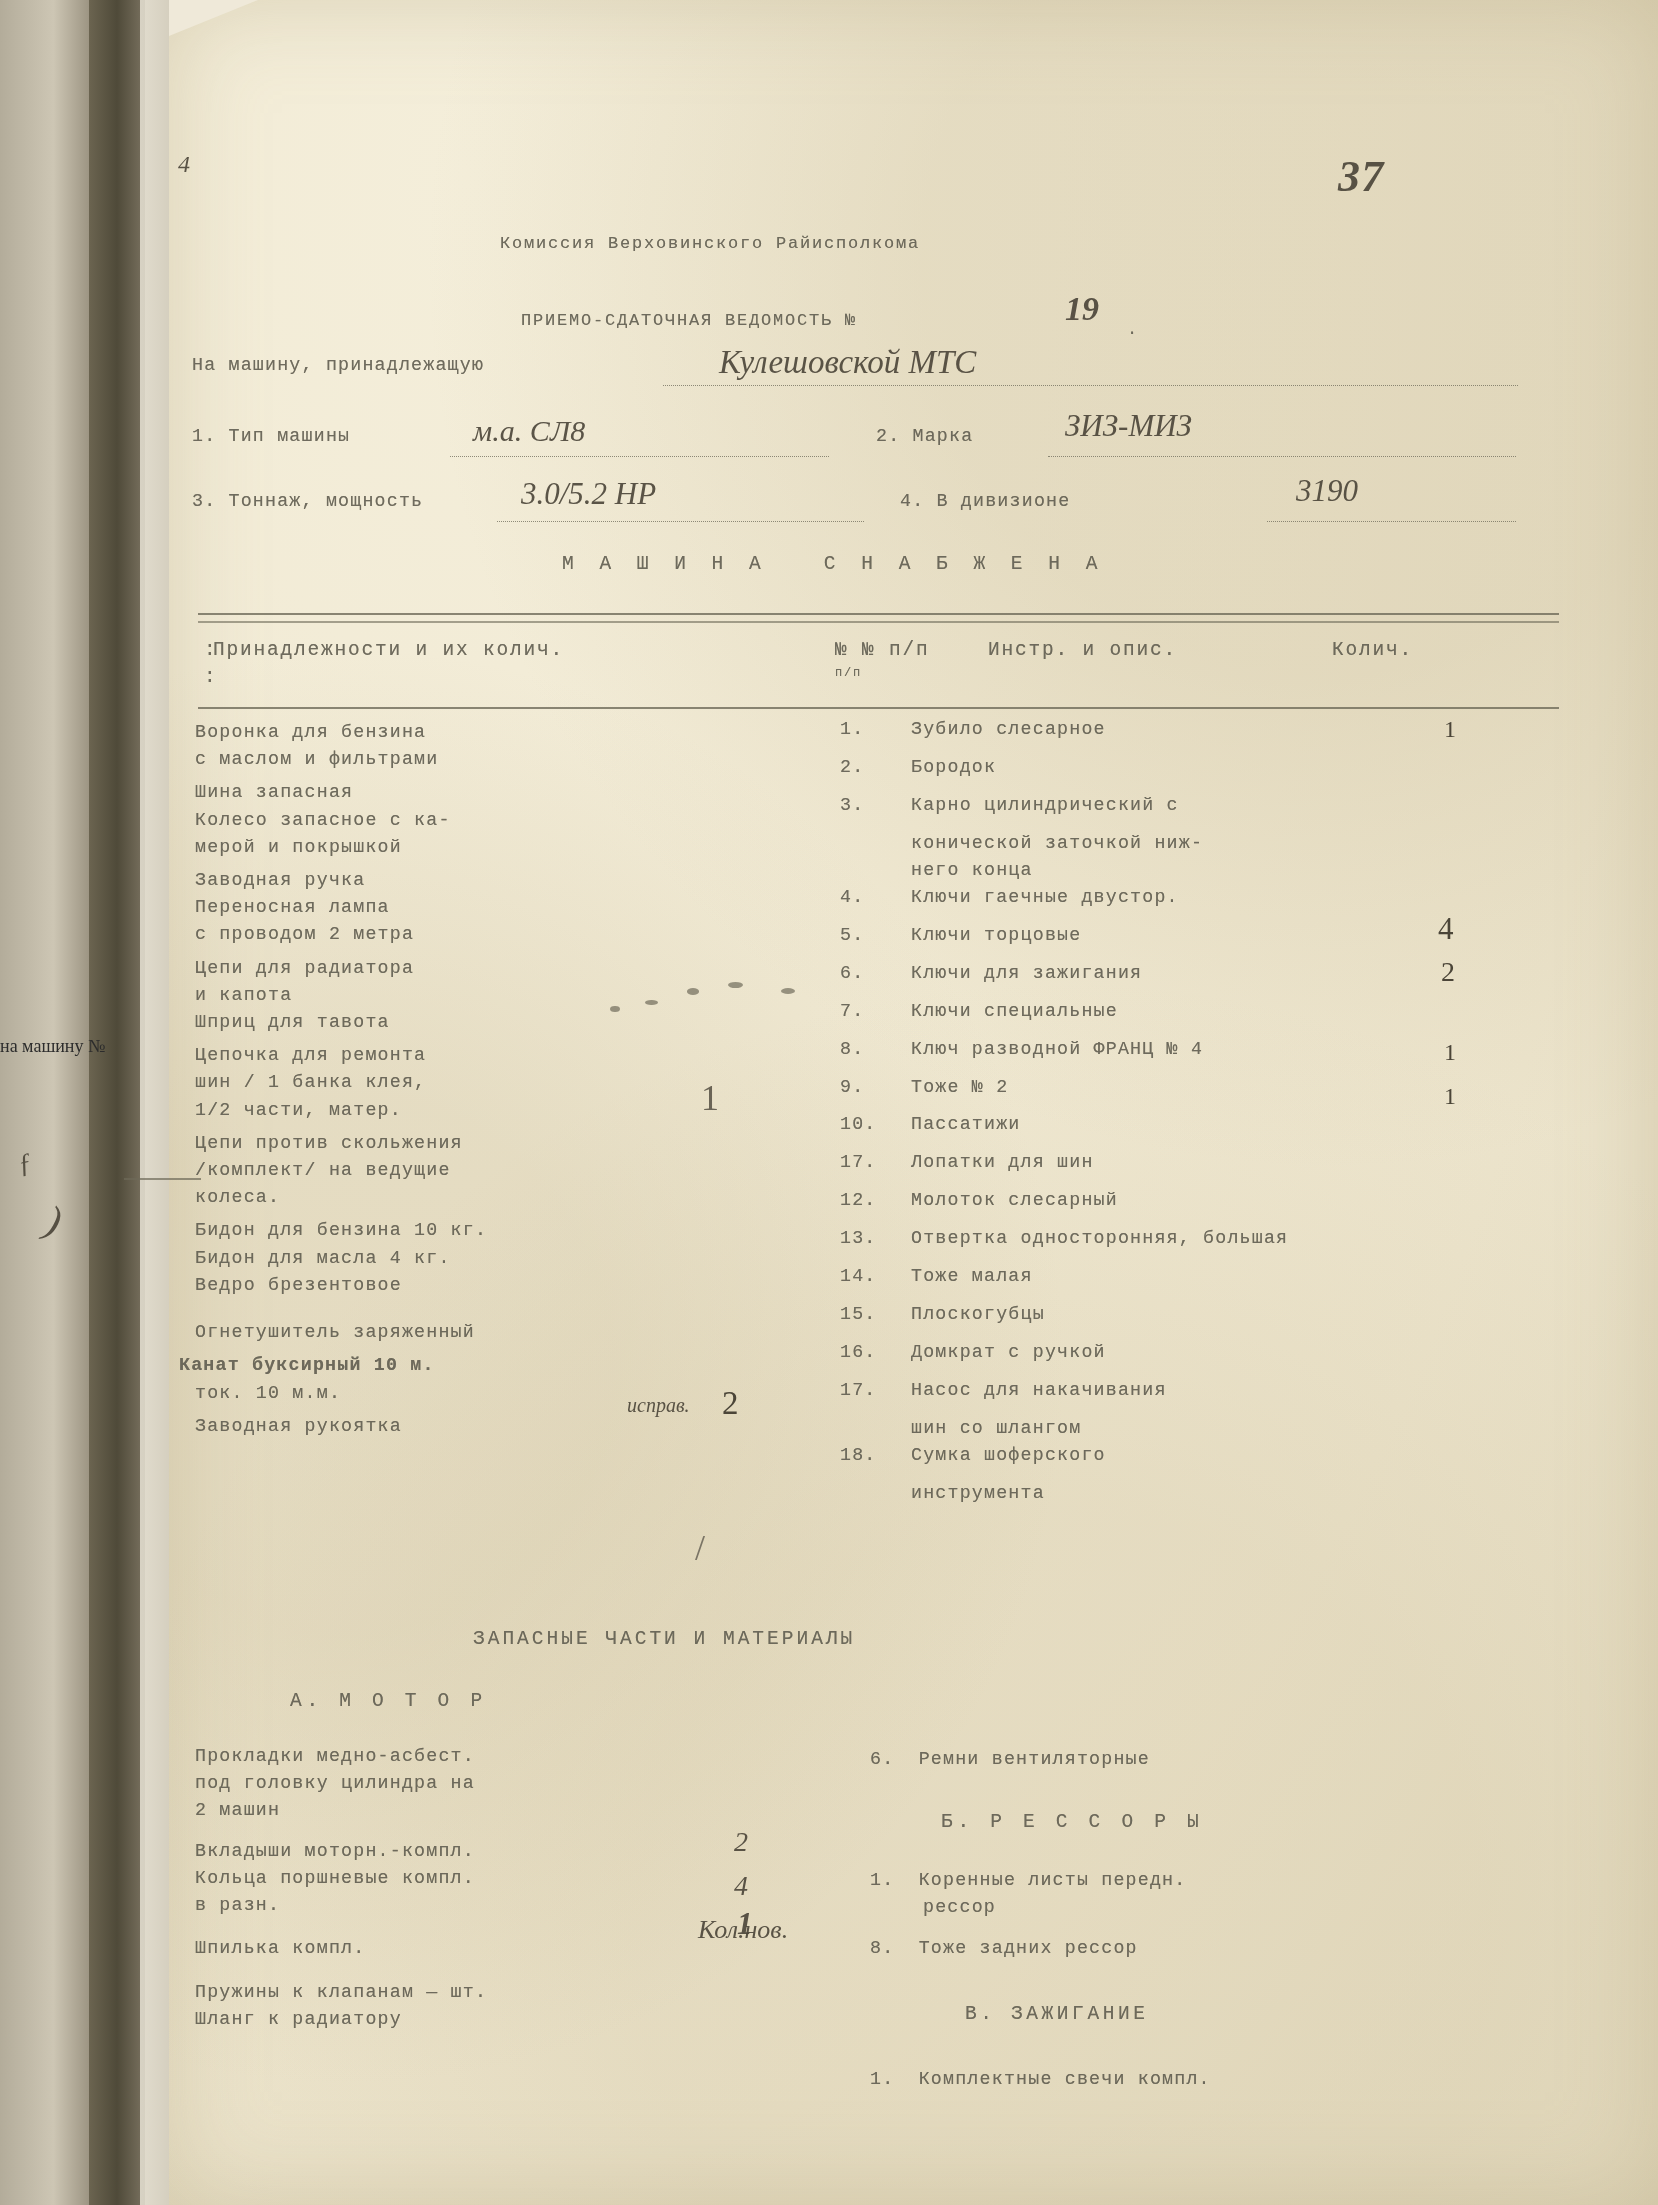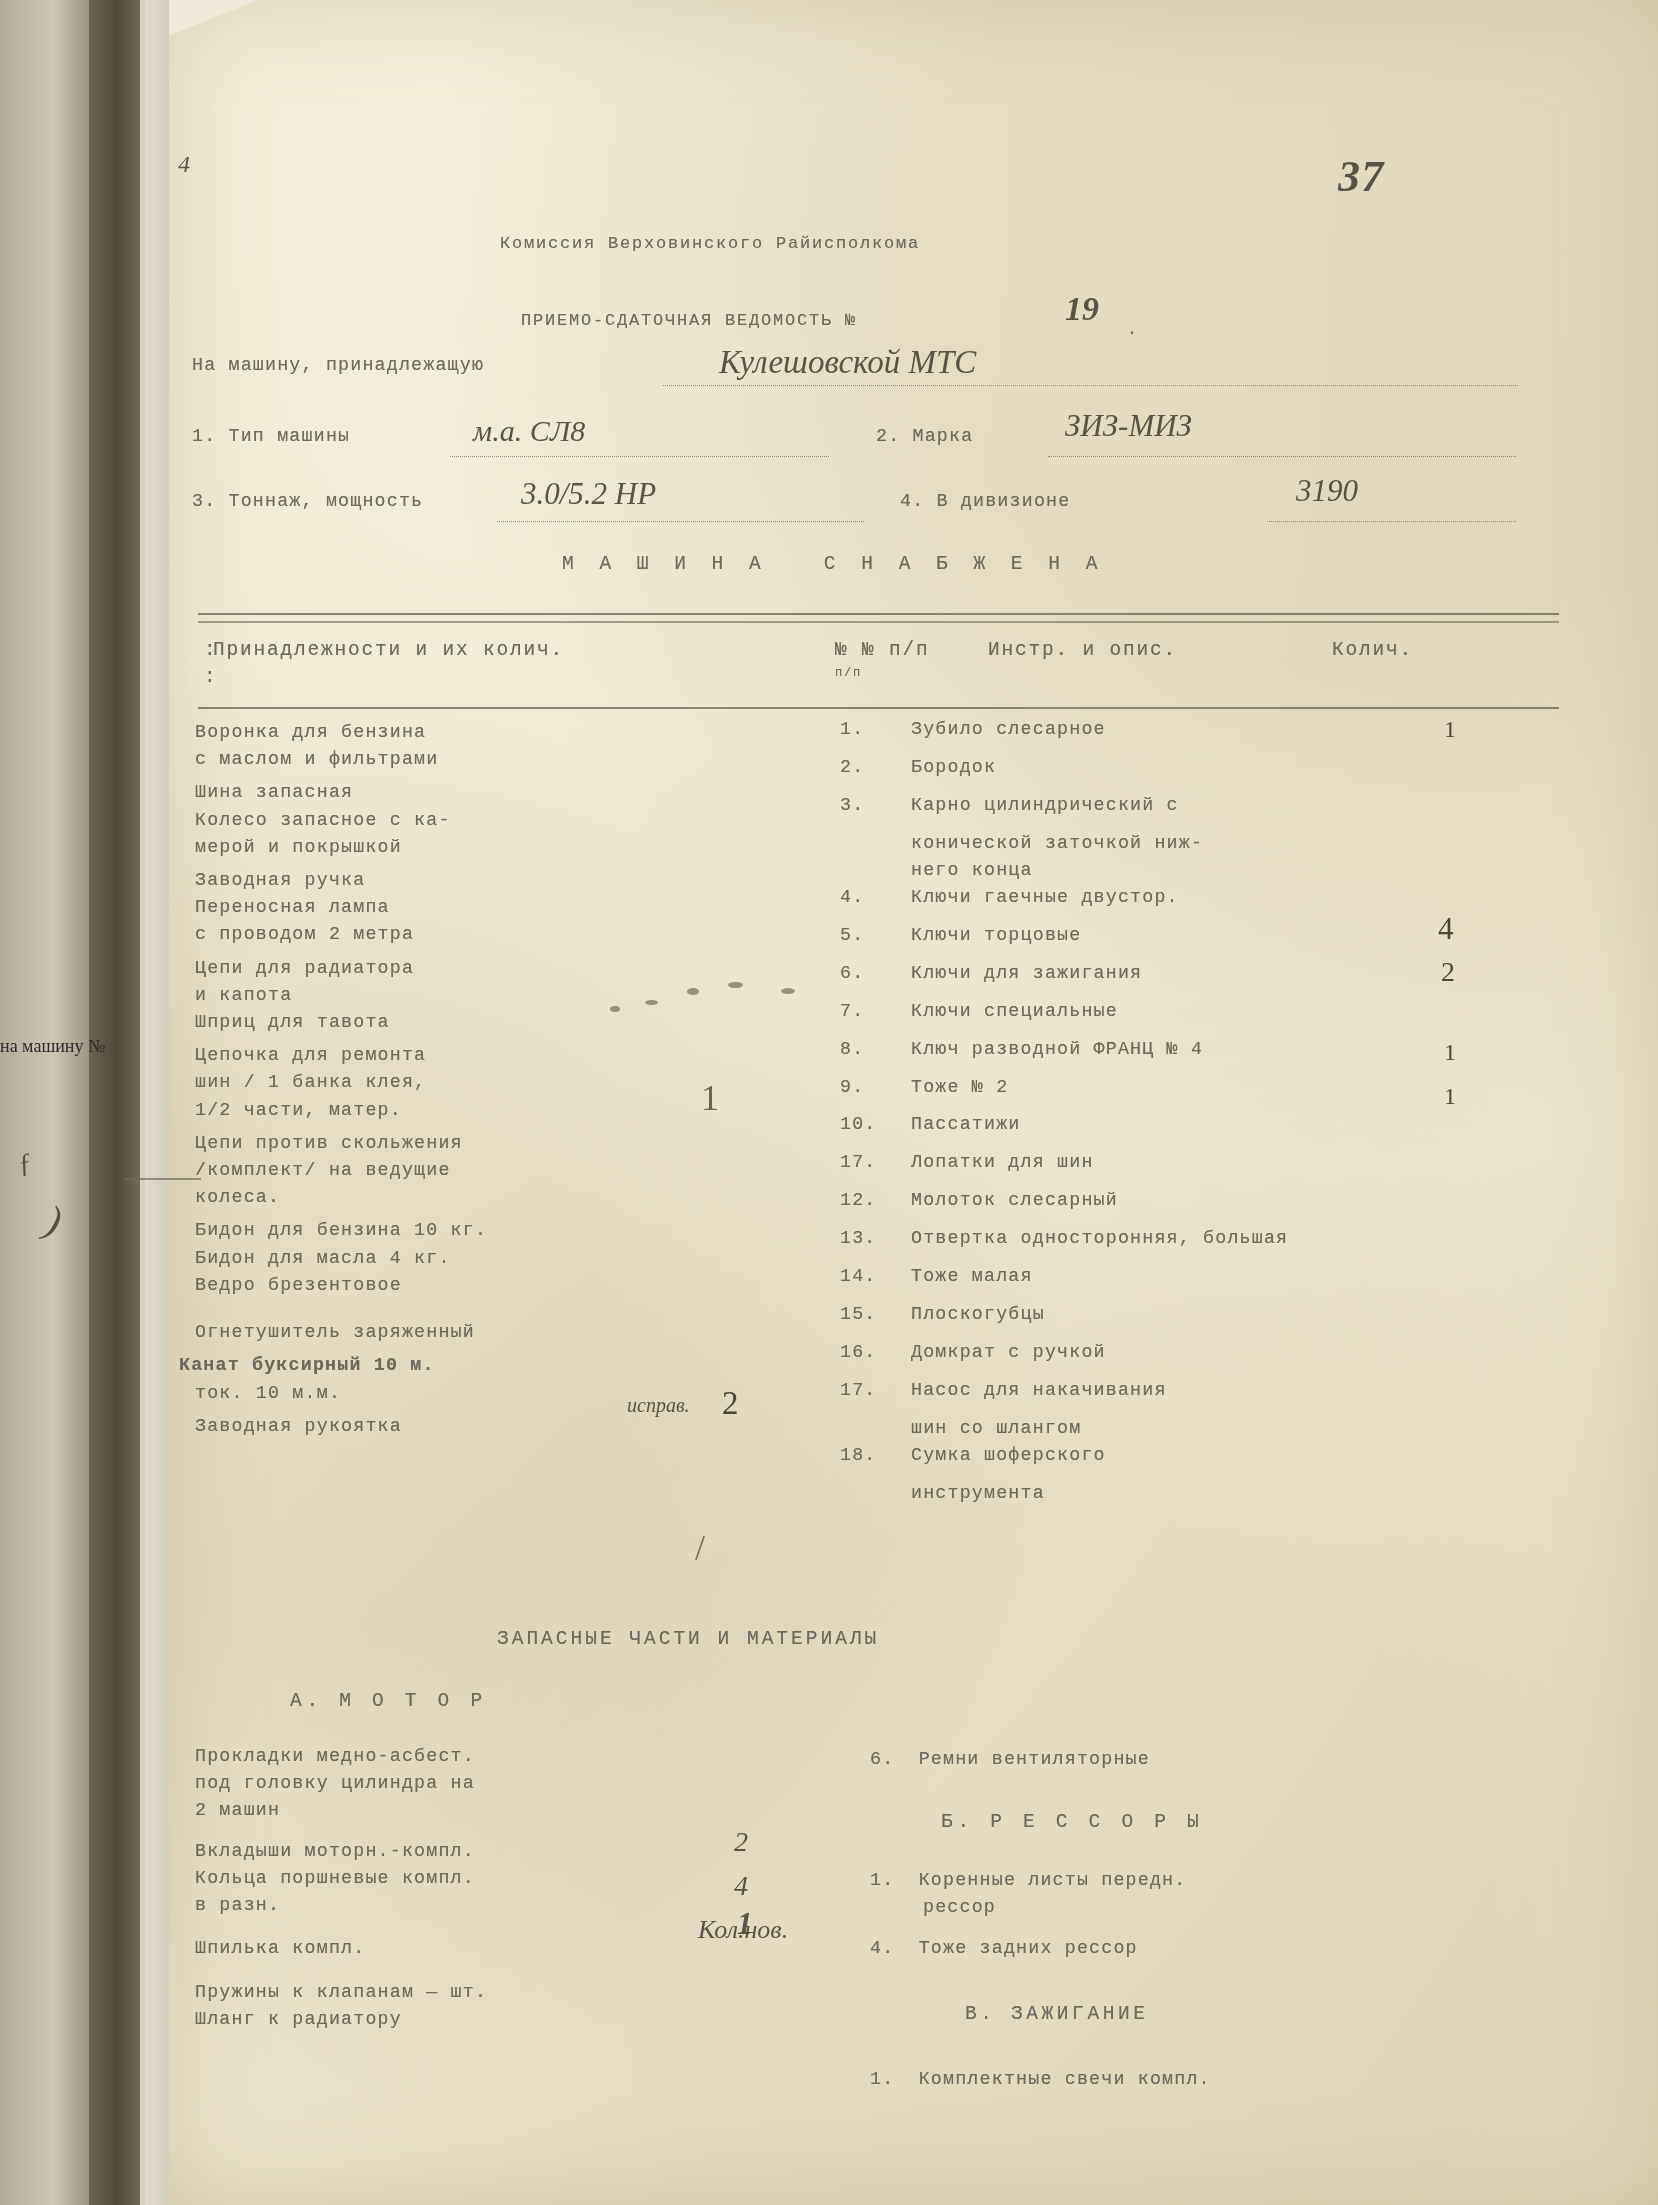--- a/index.html
+++ b/index.html
@@ -242,21 +242,21 @@
       <div class="typed t-body" style="left: 840px; top: 1380px;">17.</div>
       <div class="typed t-body" style="left: 911px; top: 1380px;">Насос для накачивания</div>
       <div class="typed t-body" style="left: 840px; top: 1418px;"></div>
       <div class="typed t-body" style="left: 911px; top: 1418px;">шин со шлангом</div>
       <div class="typed t-body" style="left: 840px; top: 1445px;">18.</div>
       <div class="typed t-body" style="left: 911px; top: 1445px;">Сумка шоферского</div>
       <div class="typed t-body" style="left: 840px; top: 1483px;"></div>
       <div class="typed t-body" style="left: 911px; top: 1483px;">инструмента</div>
     </div>
 
-  <div class="typed t-head" style="left:473px; top:1628px; letter-spacing:3px;margin-left:24px;">ЗАПАСНЫЕ ЧАСТИ И МАТЕРИАЛЫ</div>
+  <div class="typed t-head" style="left:473px; top:1628px; letter-spacing:3px;">ЗАПАСНЫЕ ЧАСТИ И МАТЕРИАЛЫ</div>
 
   <div class="typed t-head" style="left:290px; top:1690px; letter-spacing:4.7px;">А. М О Т О Р</div>
 
   <div id="motor-left">
       <div class="typed t-body" style="left: 195px; top: 1746px;">Прокладки медно-асбест.</div>
       <div class="typed t-body" style="left: 195px; top: 1773px;">под головку цилиндра на</div>
       <div class="typed t-body" style="left: 195px; top: 1800px;">2 машин</div>
       <div class="typed t-body" style="left: 195px; top: 1841px;">Вкладыши моторн.-компл.</div>
       <div class="typed t-body" style="left: 195px; top: 1868px;">Кольца поршневые компл.</div>
       <div class="typed t-body" style="left: 195px; top: 1895px;">в разн.</div>
@@ -264,21 +264,21 @@
       <div class="typed t-body" style="left: 195px; top: 1982px;">Пружины к клапанам — шт.</div>
       <div class="typed t-body" style="left: 195px; top: 2009px;">Шланг к радиатору</div>
     </div>
 
   <div class="typed t-body" style="left:870px; top:1749px;">6.  Ремни вентиляторные</div>
 
   <div class="typed t-head" style="left:941px; top:1811px; letter-spacing:4.7px;">Б. Р Е С С О Р Ы</div>
 
   <div class="typed t-body" style="left:870px; top:1870px;">1.  Коренные листы передн.</div>
   <div class="typed t-body" style="left:923px; top:1897px;">рессор</div>
-  <div class="typed t-body" style="left:870px; top:1938px;">4.  Тоже задних рессор</div>
+  <div class="typed t-body" style="left:870px; top:1938px;">8.  Тоже задних рессор</div>
 
   <div class="typed t-head" style="left:965px; top:2003px; letter-spacing:3.6px;">В. ЗАЖИГАНИЕ</div>
 
   <div class="typed t-body" style="left:870px; top:2069px;">1.  Комплектные свечи компл.</div>
 
   <div class="tick" style="left:1444px; top:716px;">1</div>
   <div class="tick" style="left:1438px; top:911px; font-size:31px;">4</div>
   <div class="tick" style="left:1441px; top:956px; font-size:28px;">2</div>
   <div class="tick" style="left:1444px; top:1039px;">1</div>
   <div class="tick" style="left:1444px; top:1083px;">1</div>

